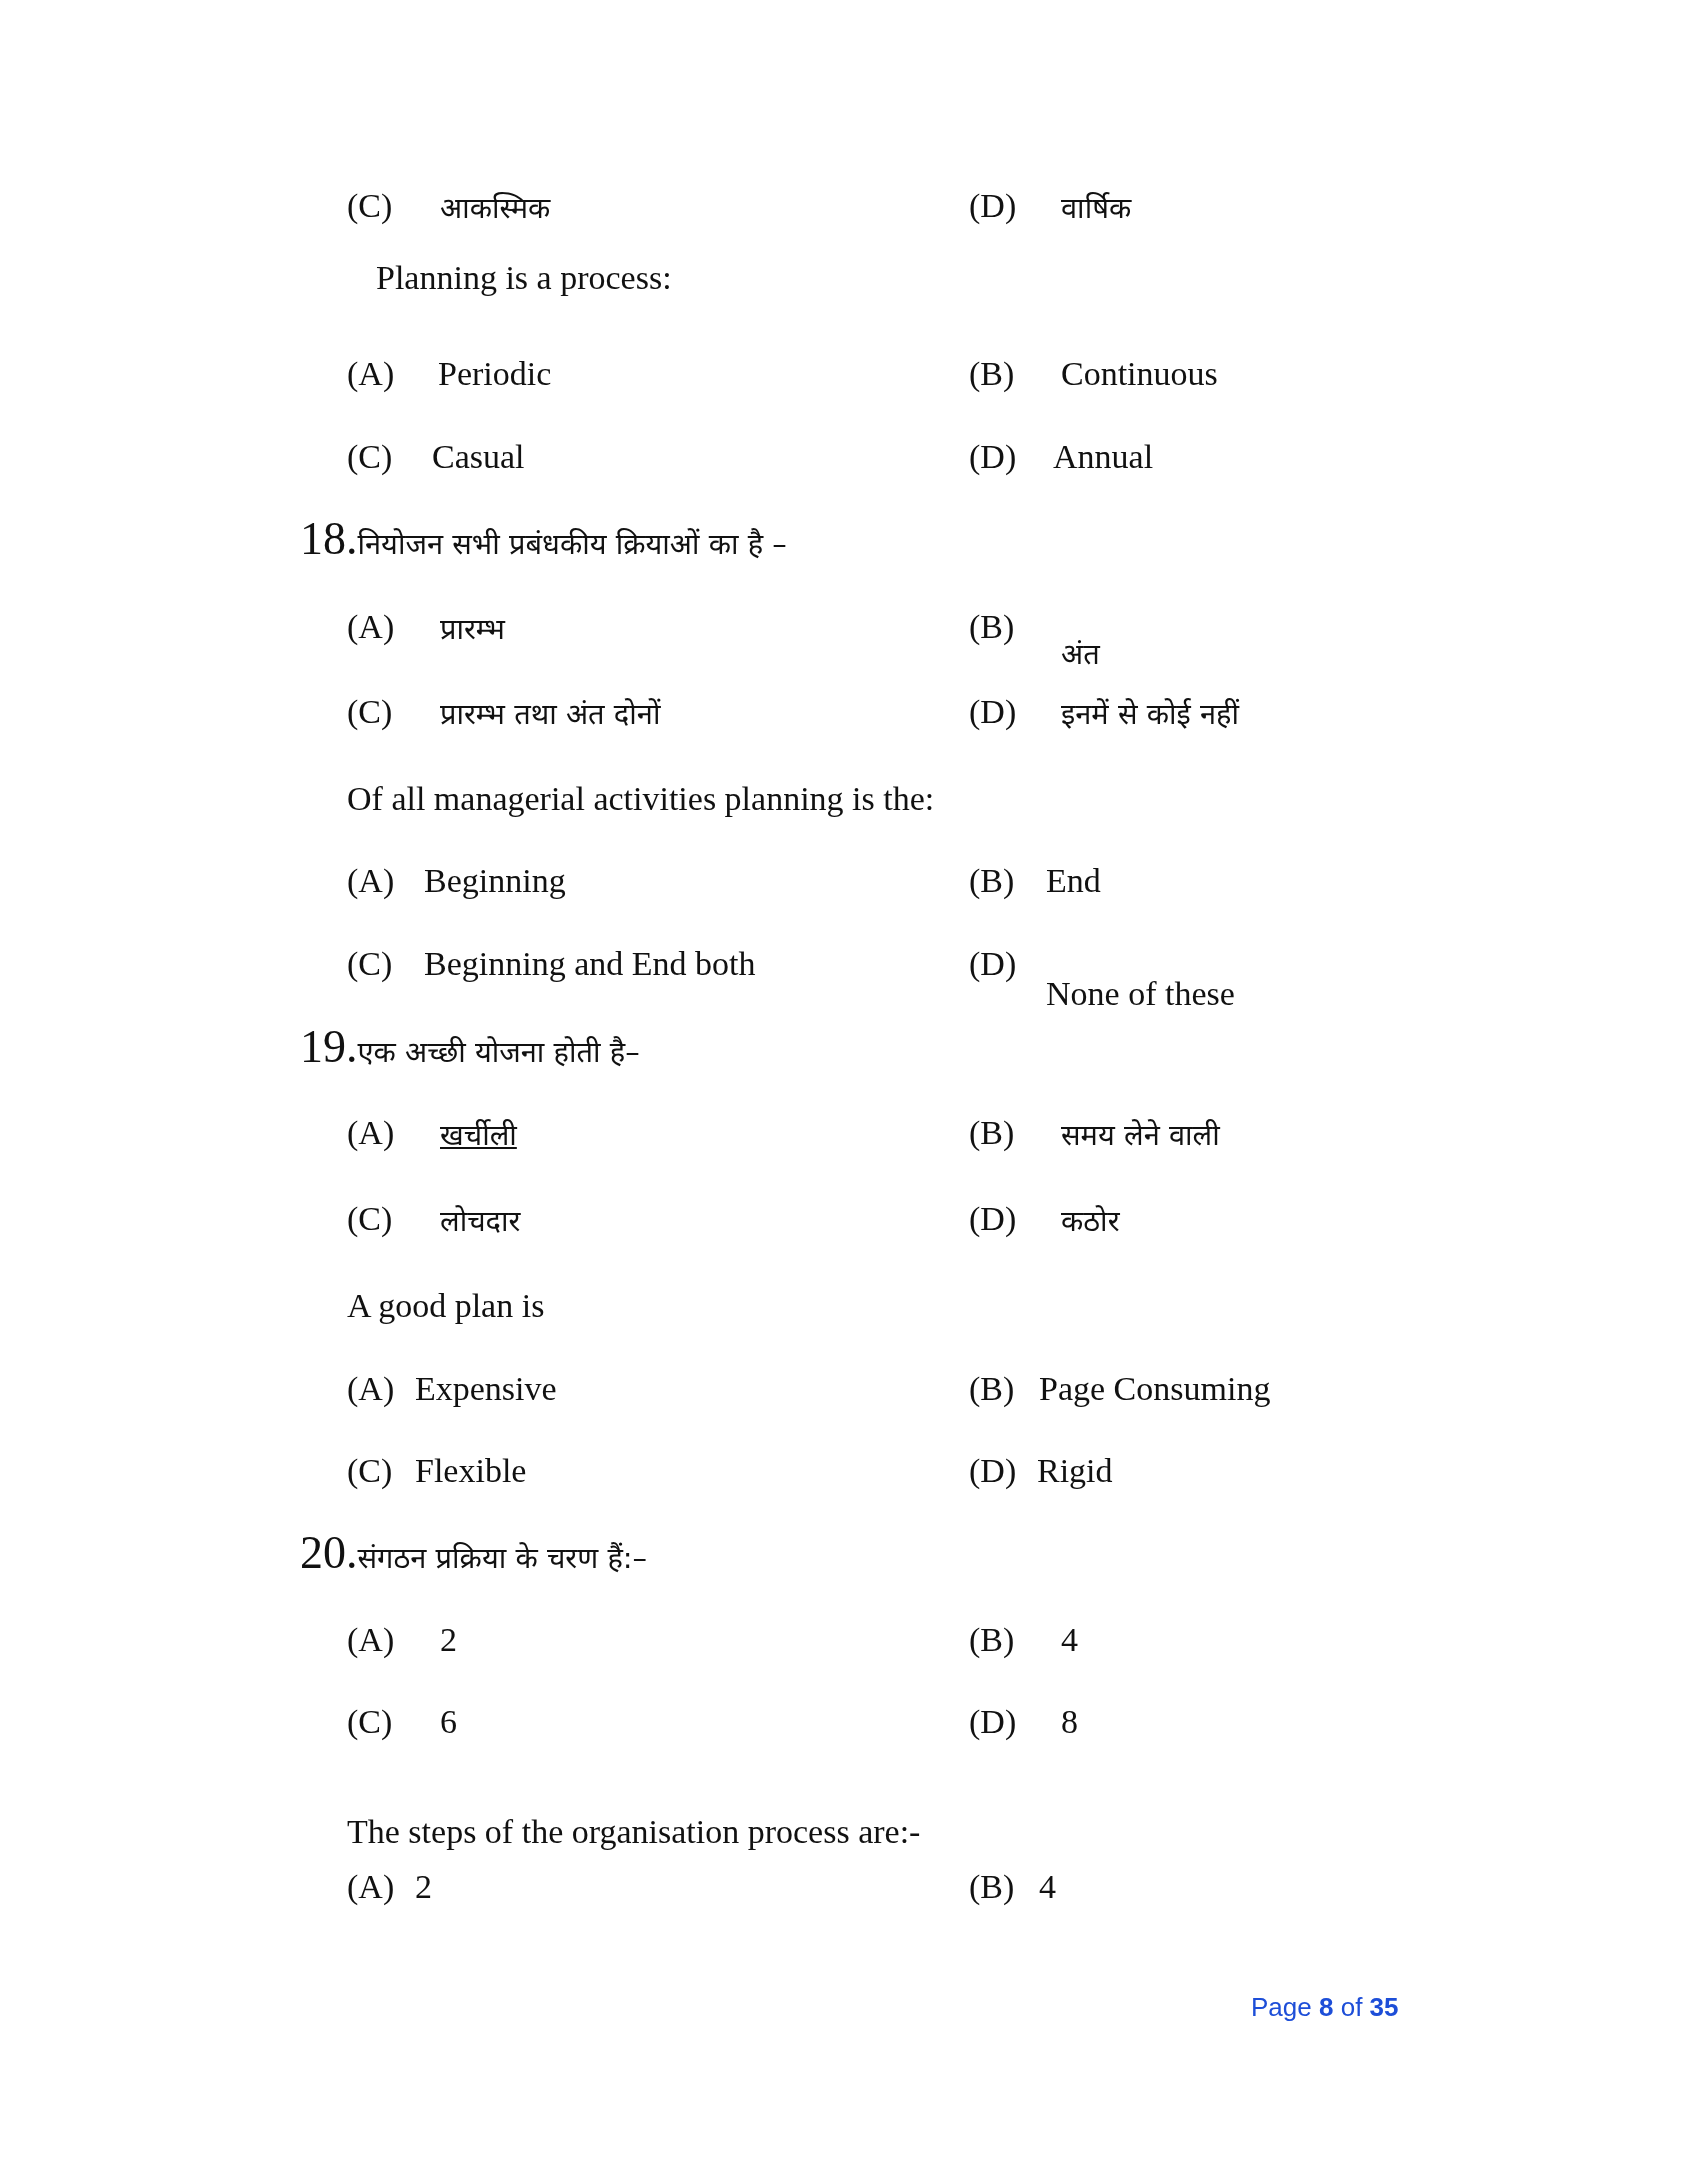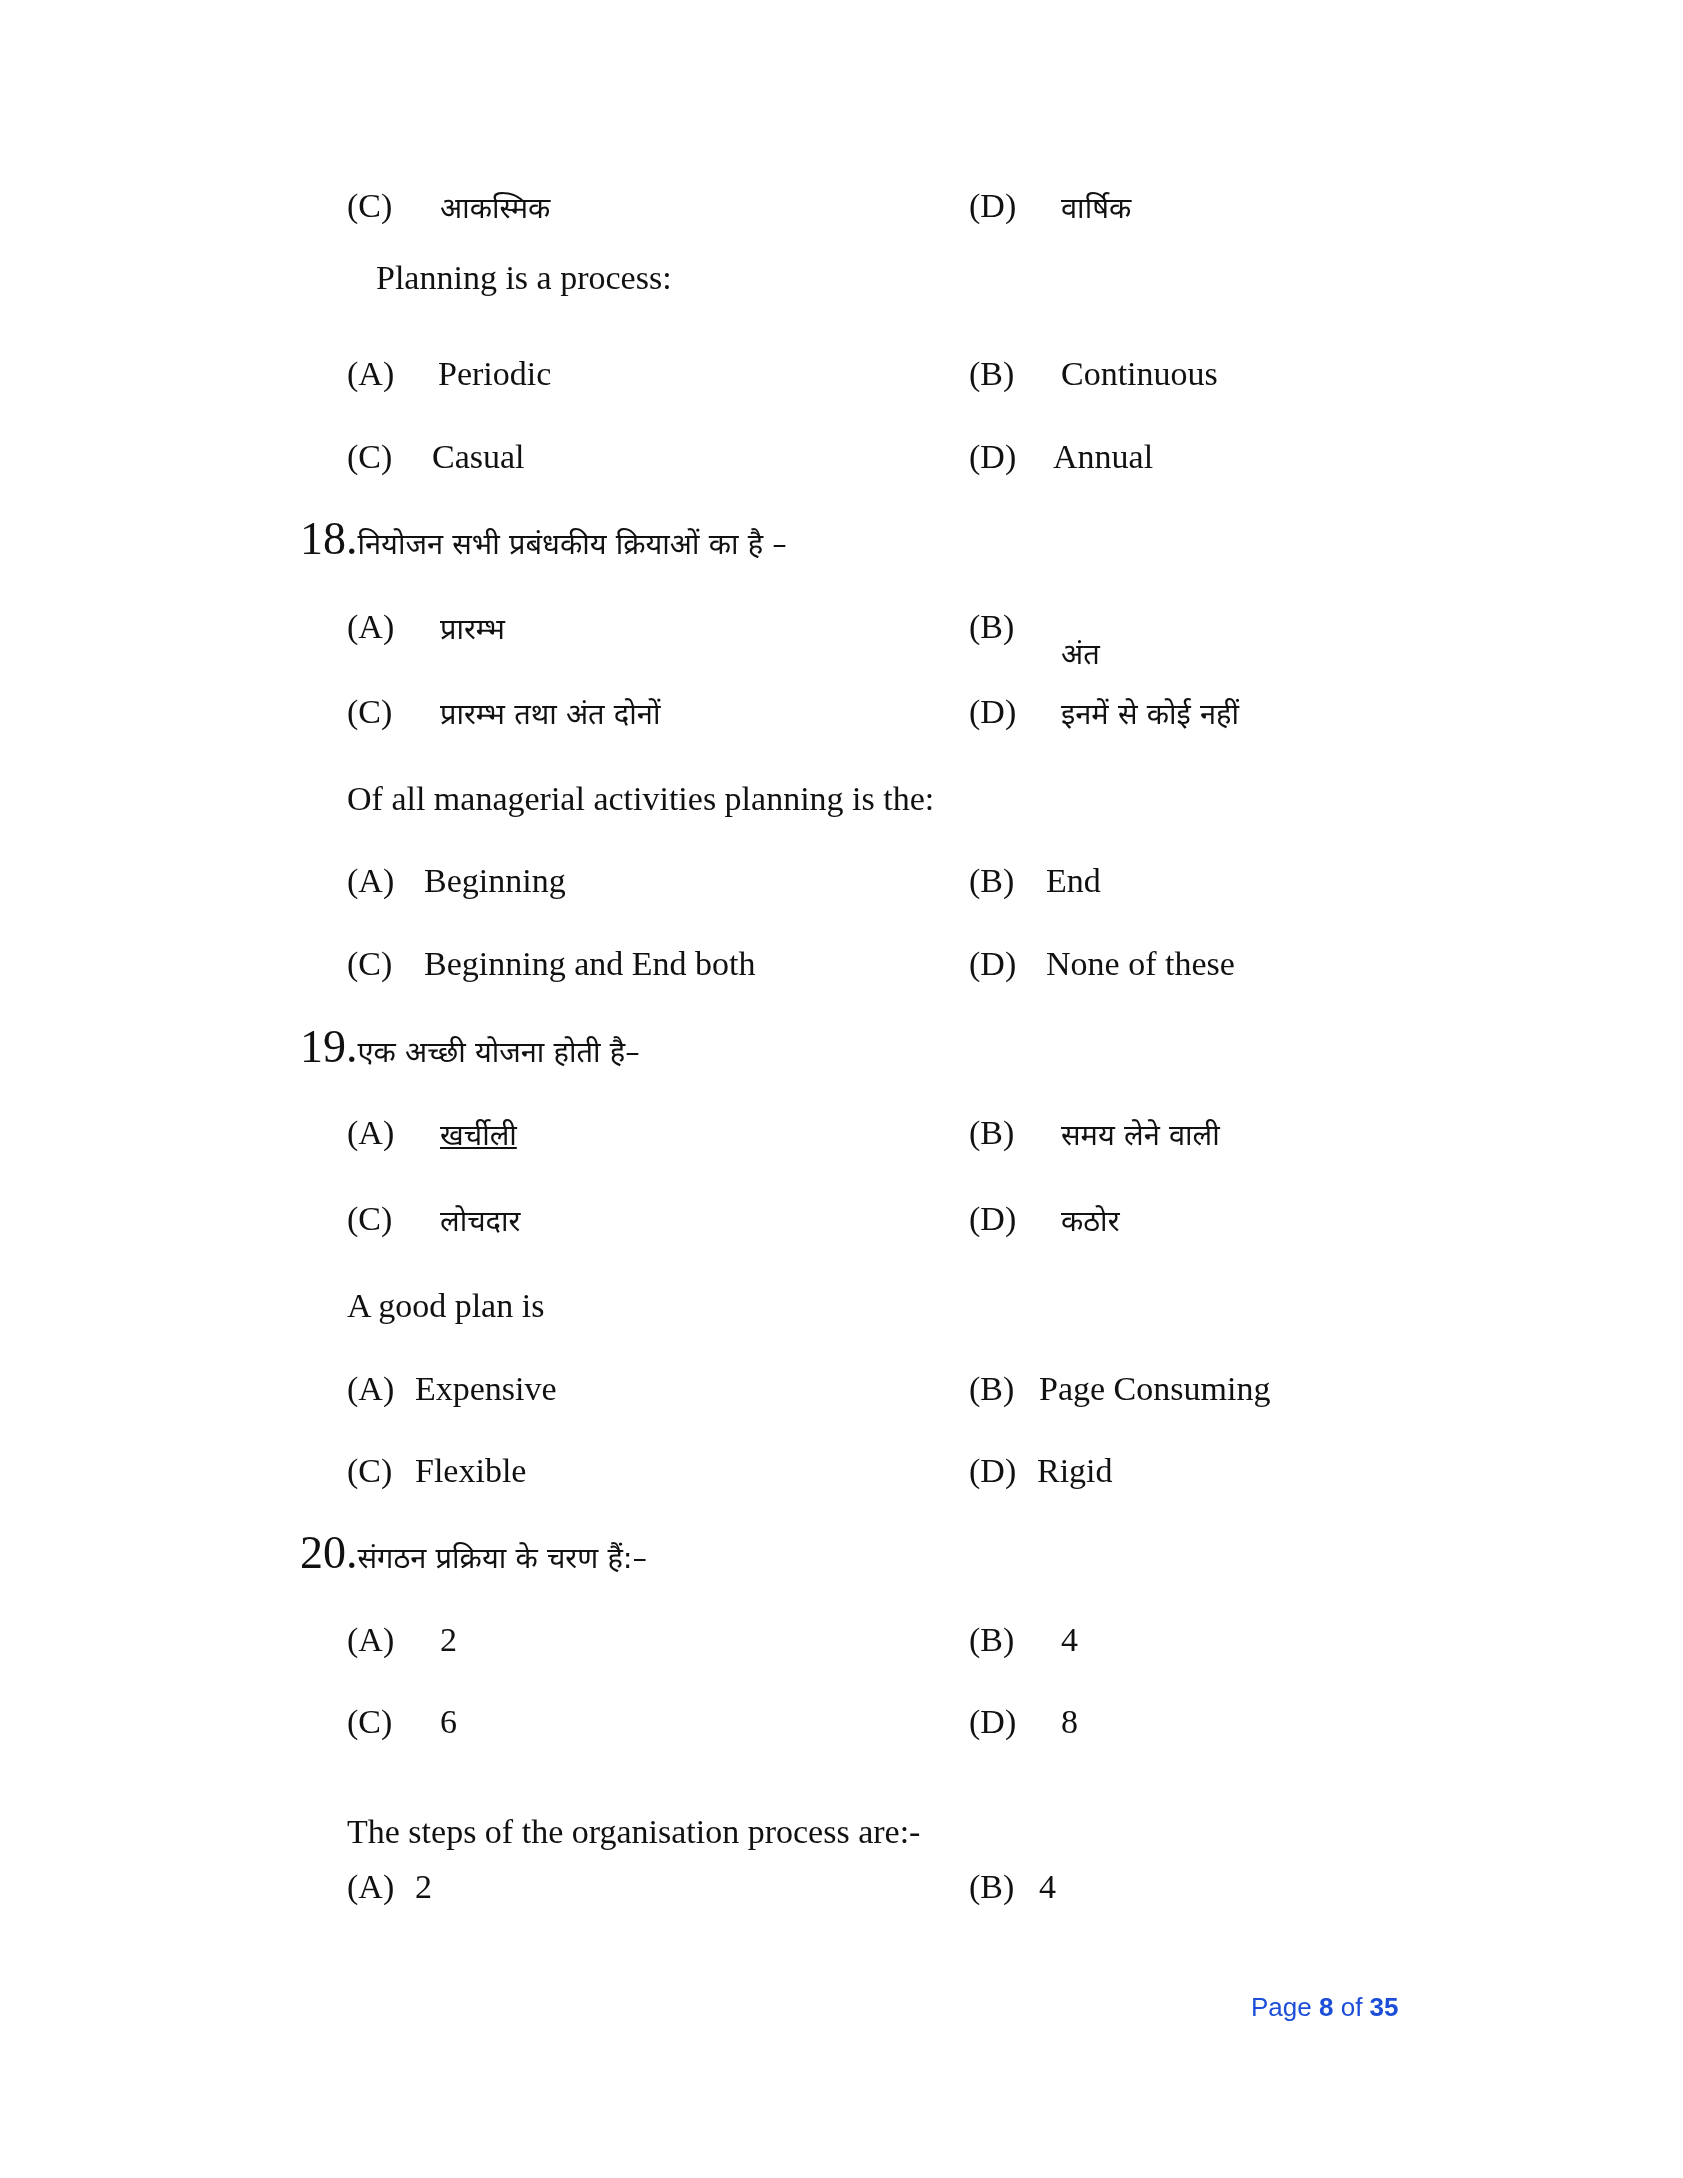--- a/index.html
+++ b/index.html
@@ -52,21 +52,21 @@
 <div class="line" style="left:347px; top:779px;">Of all managerial activities planning is the:</div>
 
 <div class="line" style="left:347px; top:861px;">(A)</div>
 <div class="line" style="left:424px; top:861px;">Beginning</div>
 <div class="line" style="left:969px; top:861px;">(B)</div>
 <div class="line" style="left:1046px; top:861px;">End</div>
 
 <div class="line" style="left:347px; top:944px;">(C)</div>
 <div class="line" style="left:424px; top:944px;">Beginning and End both</div>
 <div class="line" style="left:969px; top:944px;">(D)</div>
-<div class="line" style="left:1046px; top:944px;text-align:center;">None of these</div>
+<div class="line" style="left:1046px; top:974px;text-align:center;">None of these</div>
 
 <div class="line" style="left:300px; top:1027px;">
   <span class="qnum">19.</span><span class="hi">एक अच्छी योजना होती है–</span>
 </div>
 
 <div class="line" style="left:347px; top:1113px;">(A)</div>
 <div class="line hi" style="left:440px; top:1115px;text-decoration:underline;">खर्चीली</div>
 <div class="line" style="left:969px; top:1113px;">(B)</div>
 <div class="line hi" style="left:1061px; top:1115px;">समय लेने वाली</div>
 

